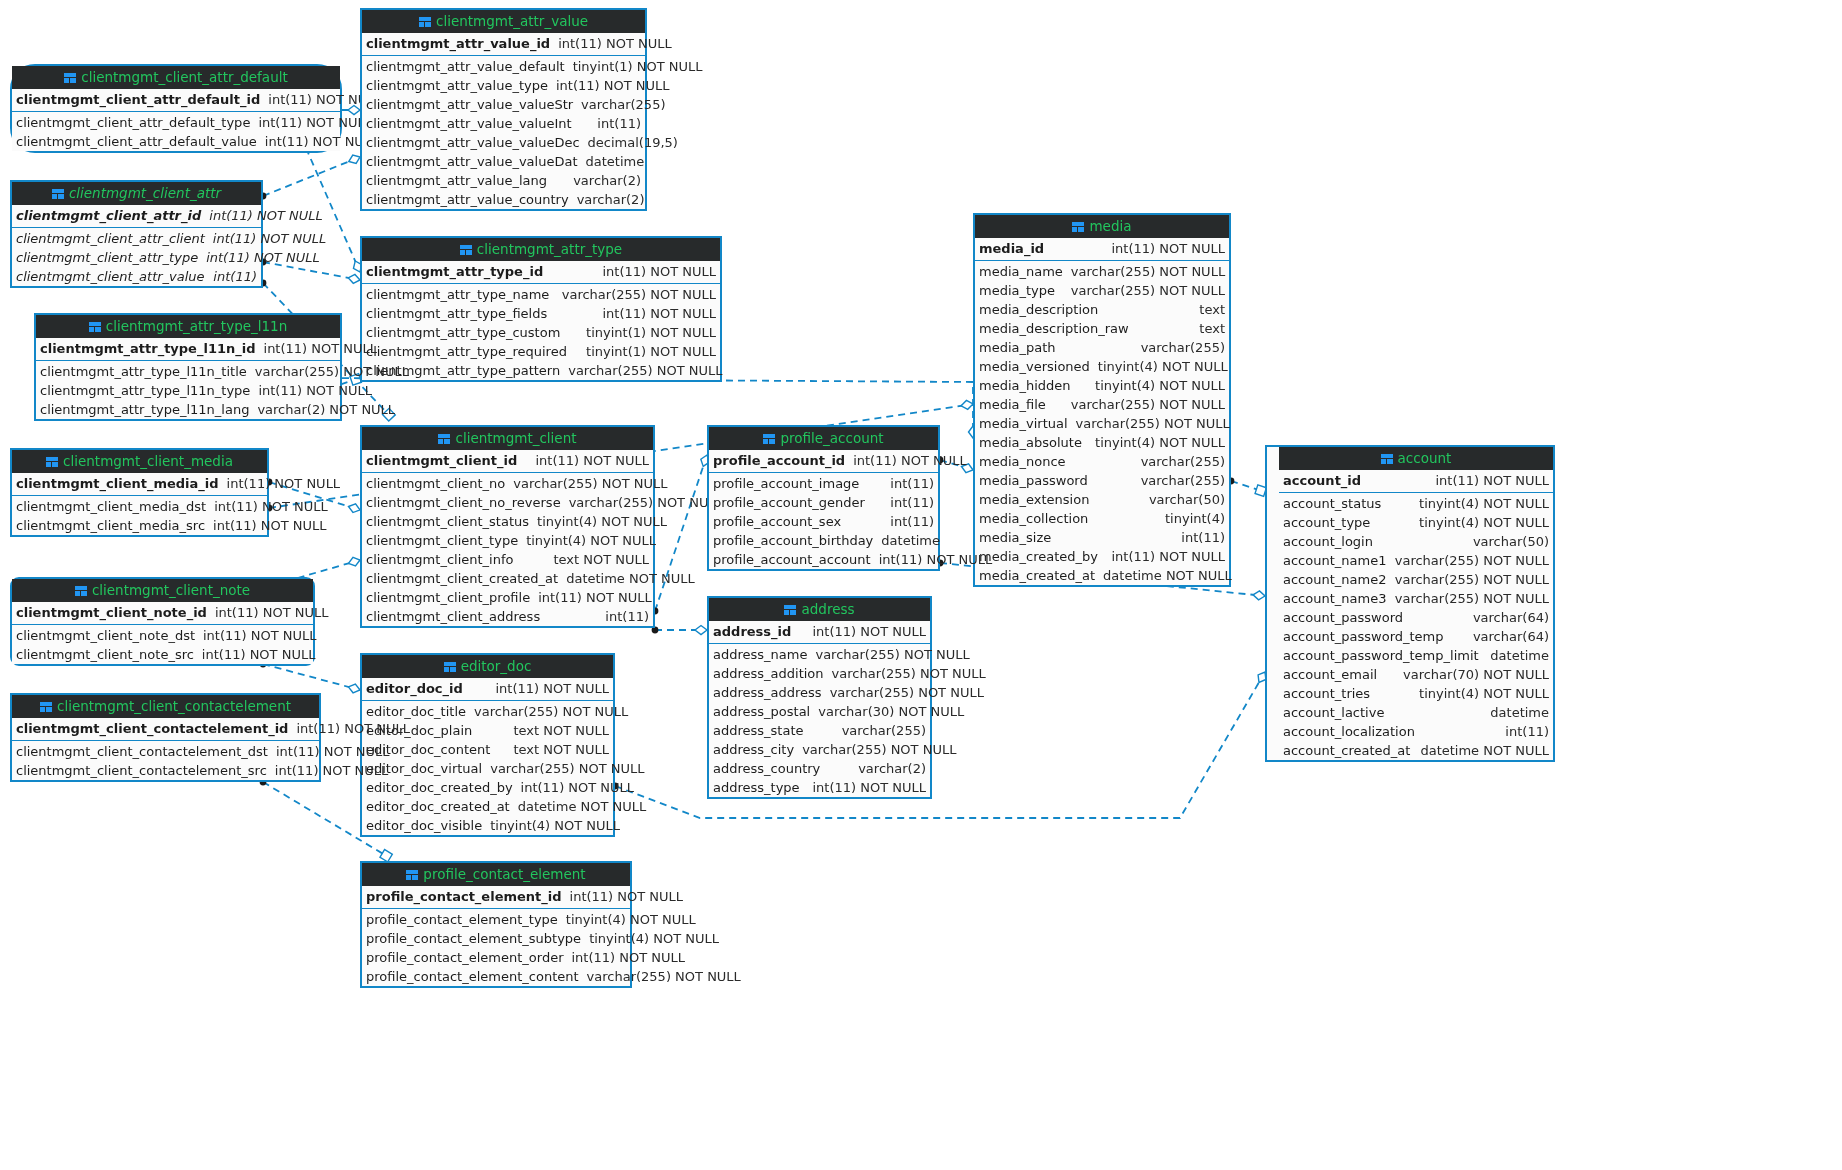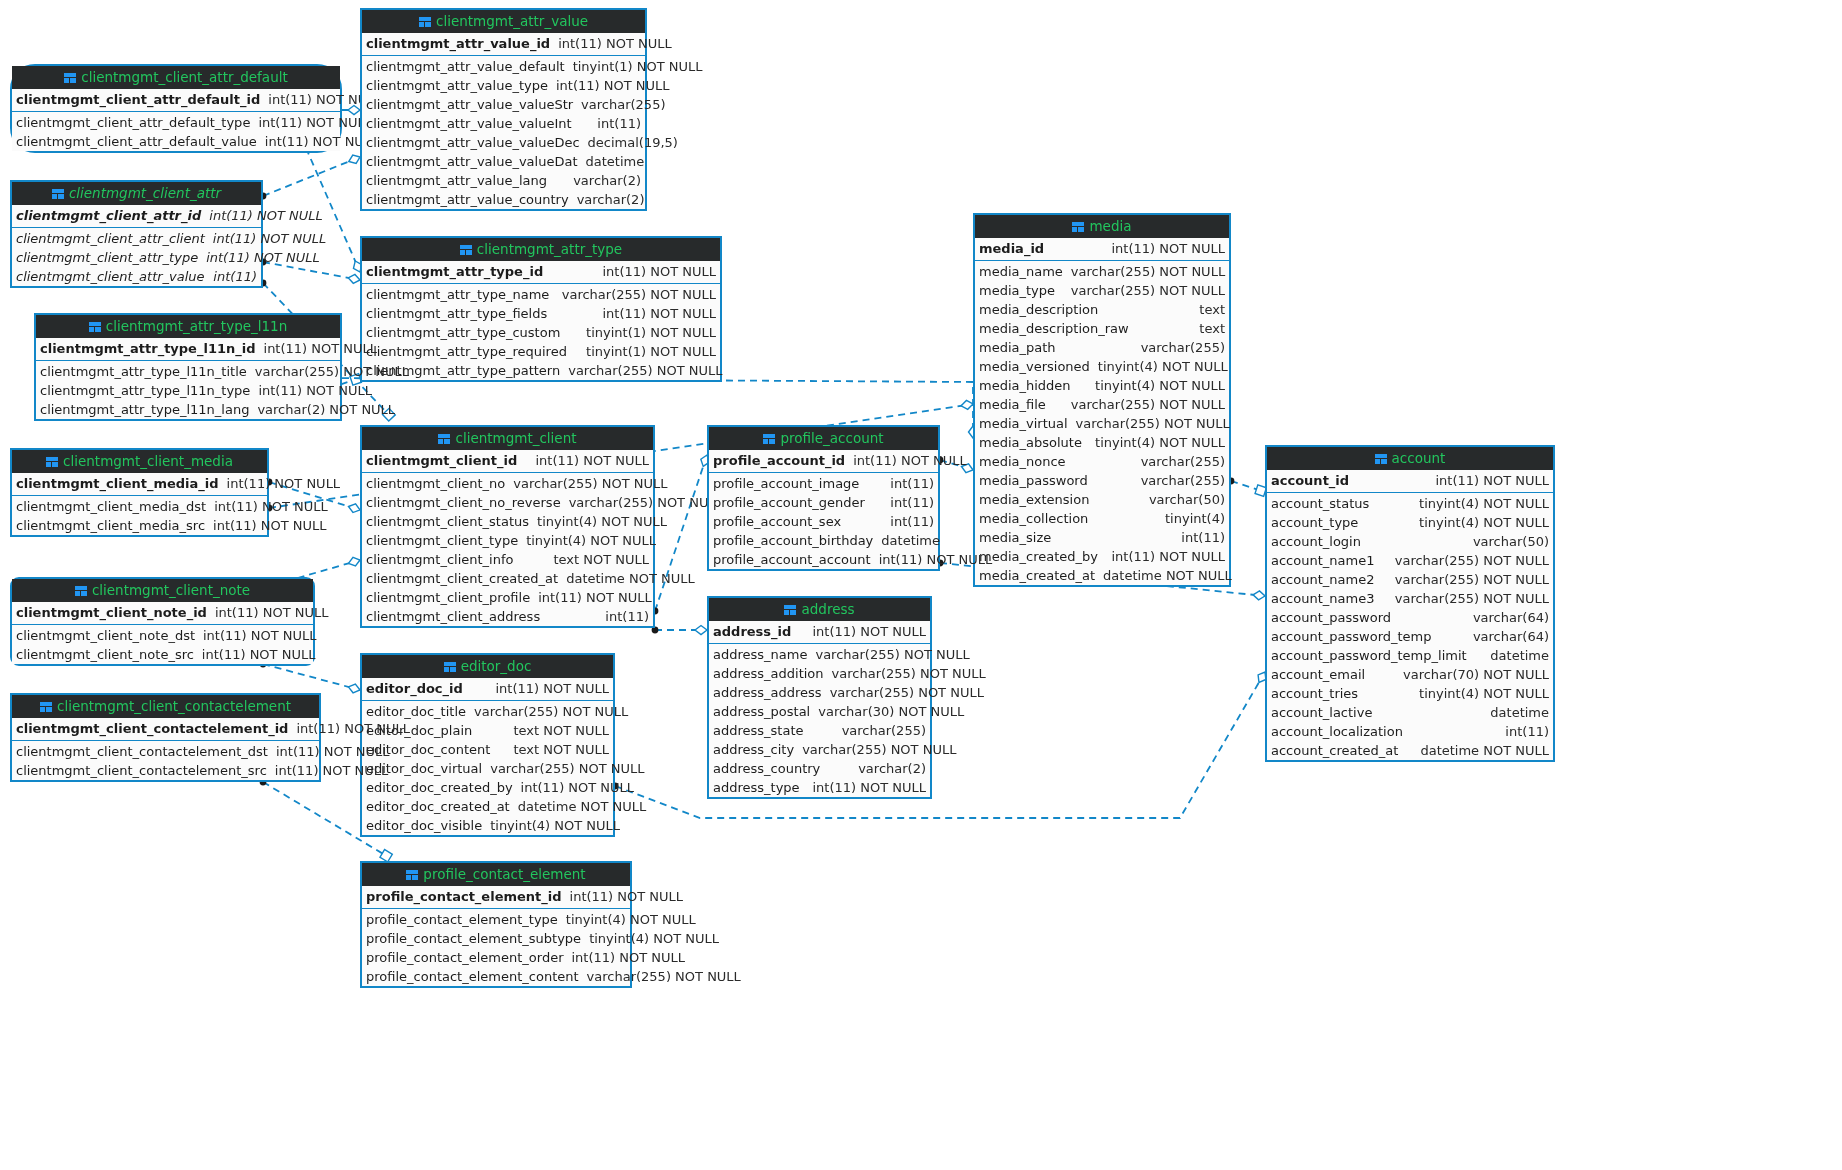--- a/index.html
+++ b/index.html
@@ -500,21 +500,21 @@
         <div class="row">
           <span class="fname">profile_account_birthday</span>
           <span class="ftype">datetime</span>
         </div>
         <div class="row">
           <span class="fname">profile_account_account</span>
           <span class="ftype">int(11) NOT NULL</span>
         </div>
       </div>
     </div>
-    <div class="entity" style="left: 1265px; top: 445px; width: 290px;">
+    <div class="entity" style="left: 1265px; top: 445px; width: 290px; padding-left: 12px;">
       <div class="ent-header"><span class="tbl-icon"><i class="r1"></i><i class="c1"></i><i class="c2"></i></span><span>account</span></div>
       <div class="pk-row">
         <div class="row">
           <span class="fname">account_id</span>
           <span class="ftype">int(11) NOT NULL</span>
         </div>
       </div>
       <div class="cols">
         <div class="row">
           <span class="fname">account_status</span>

